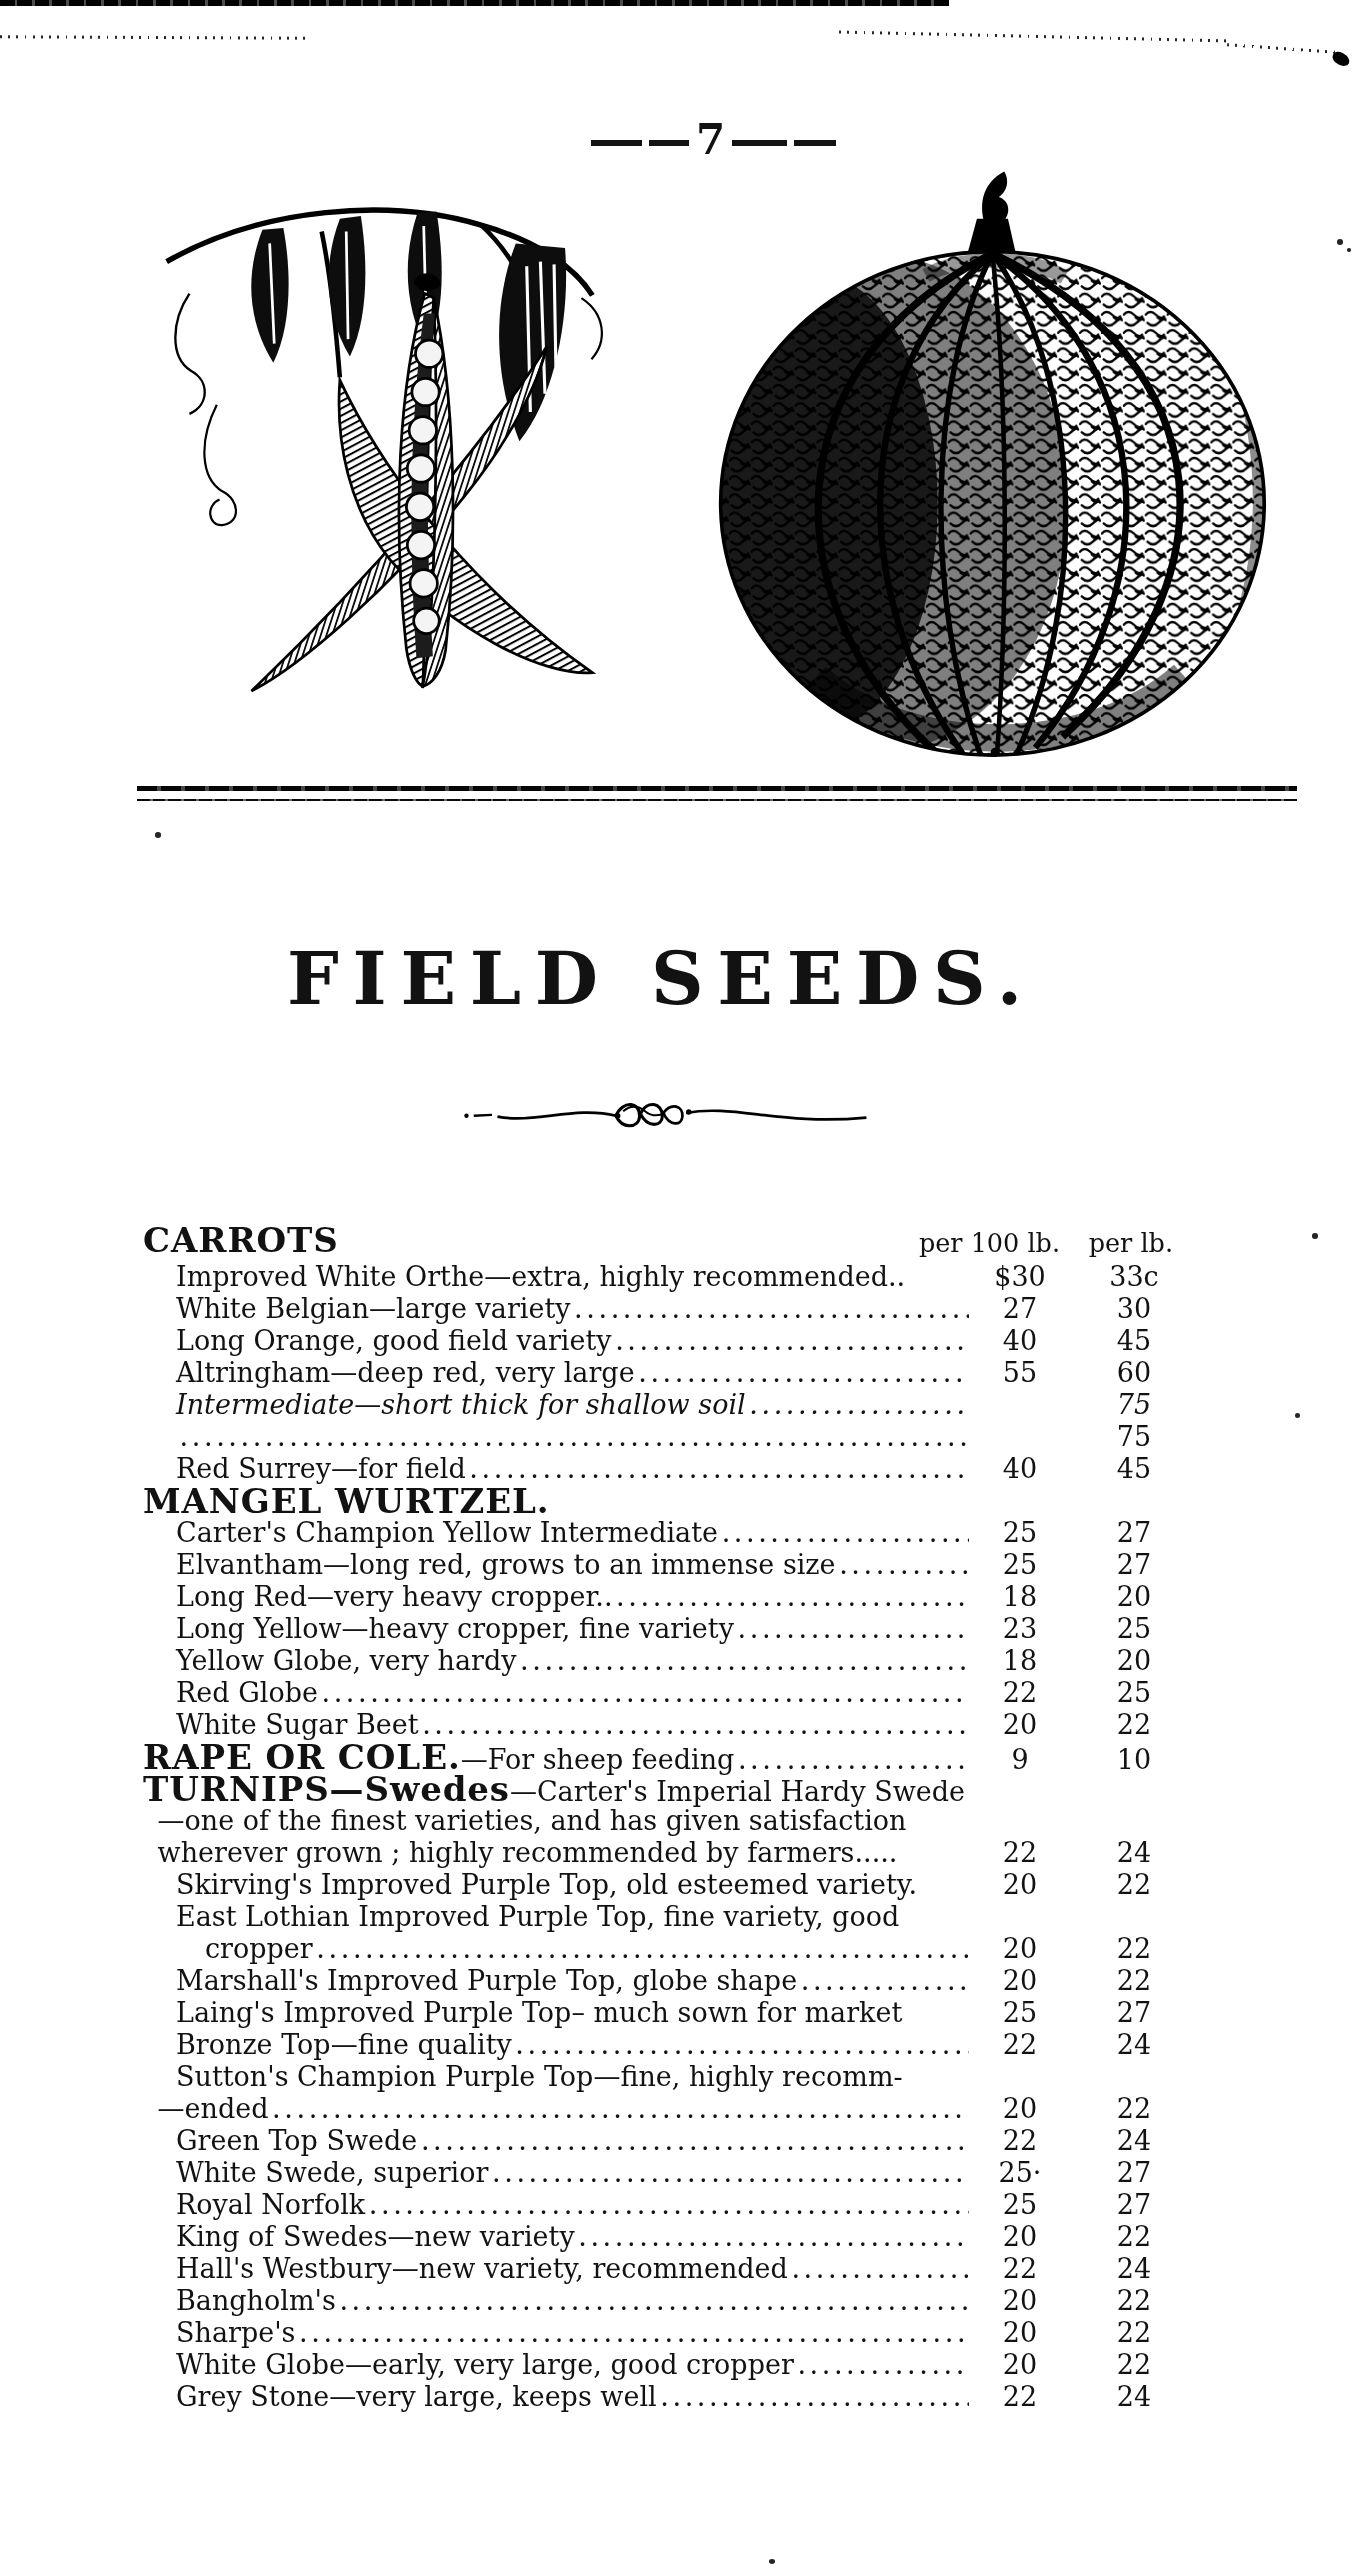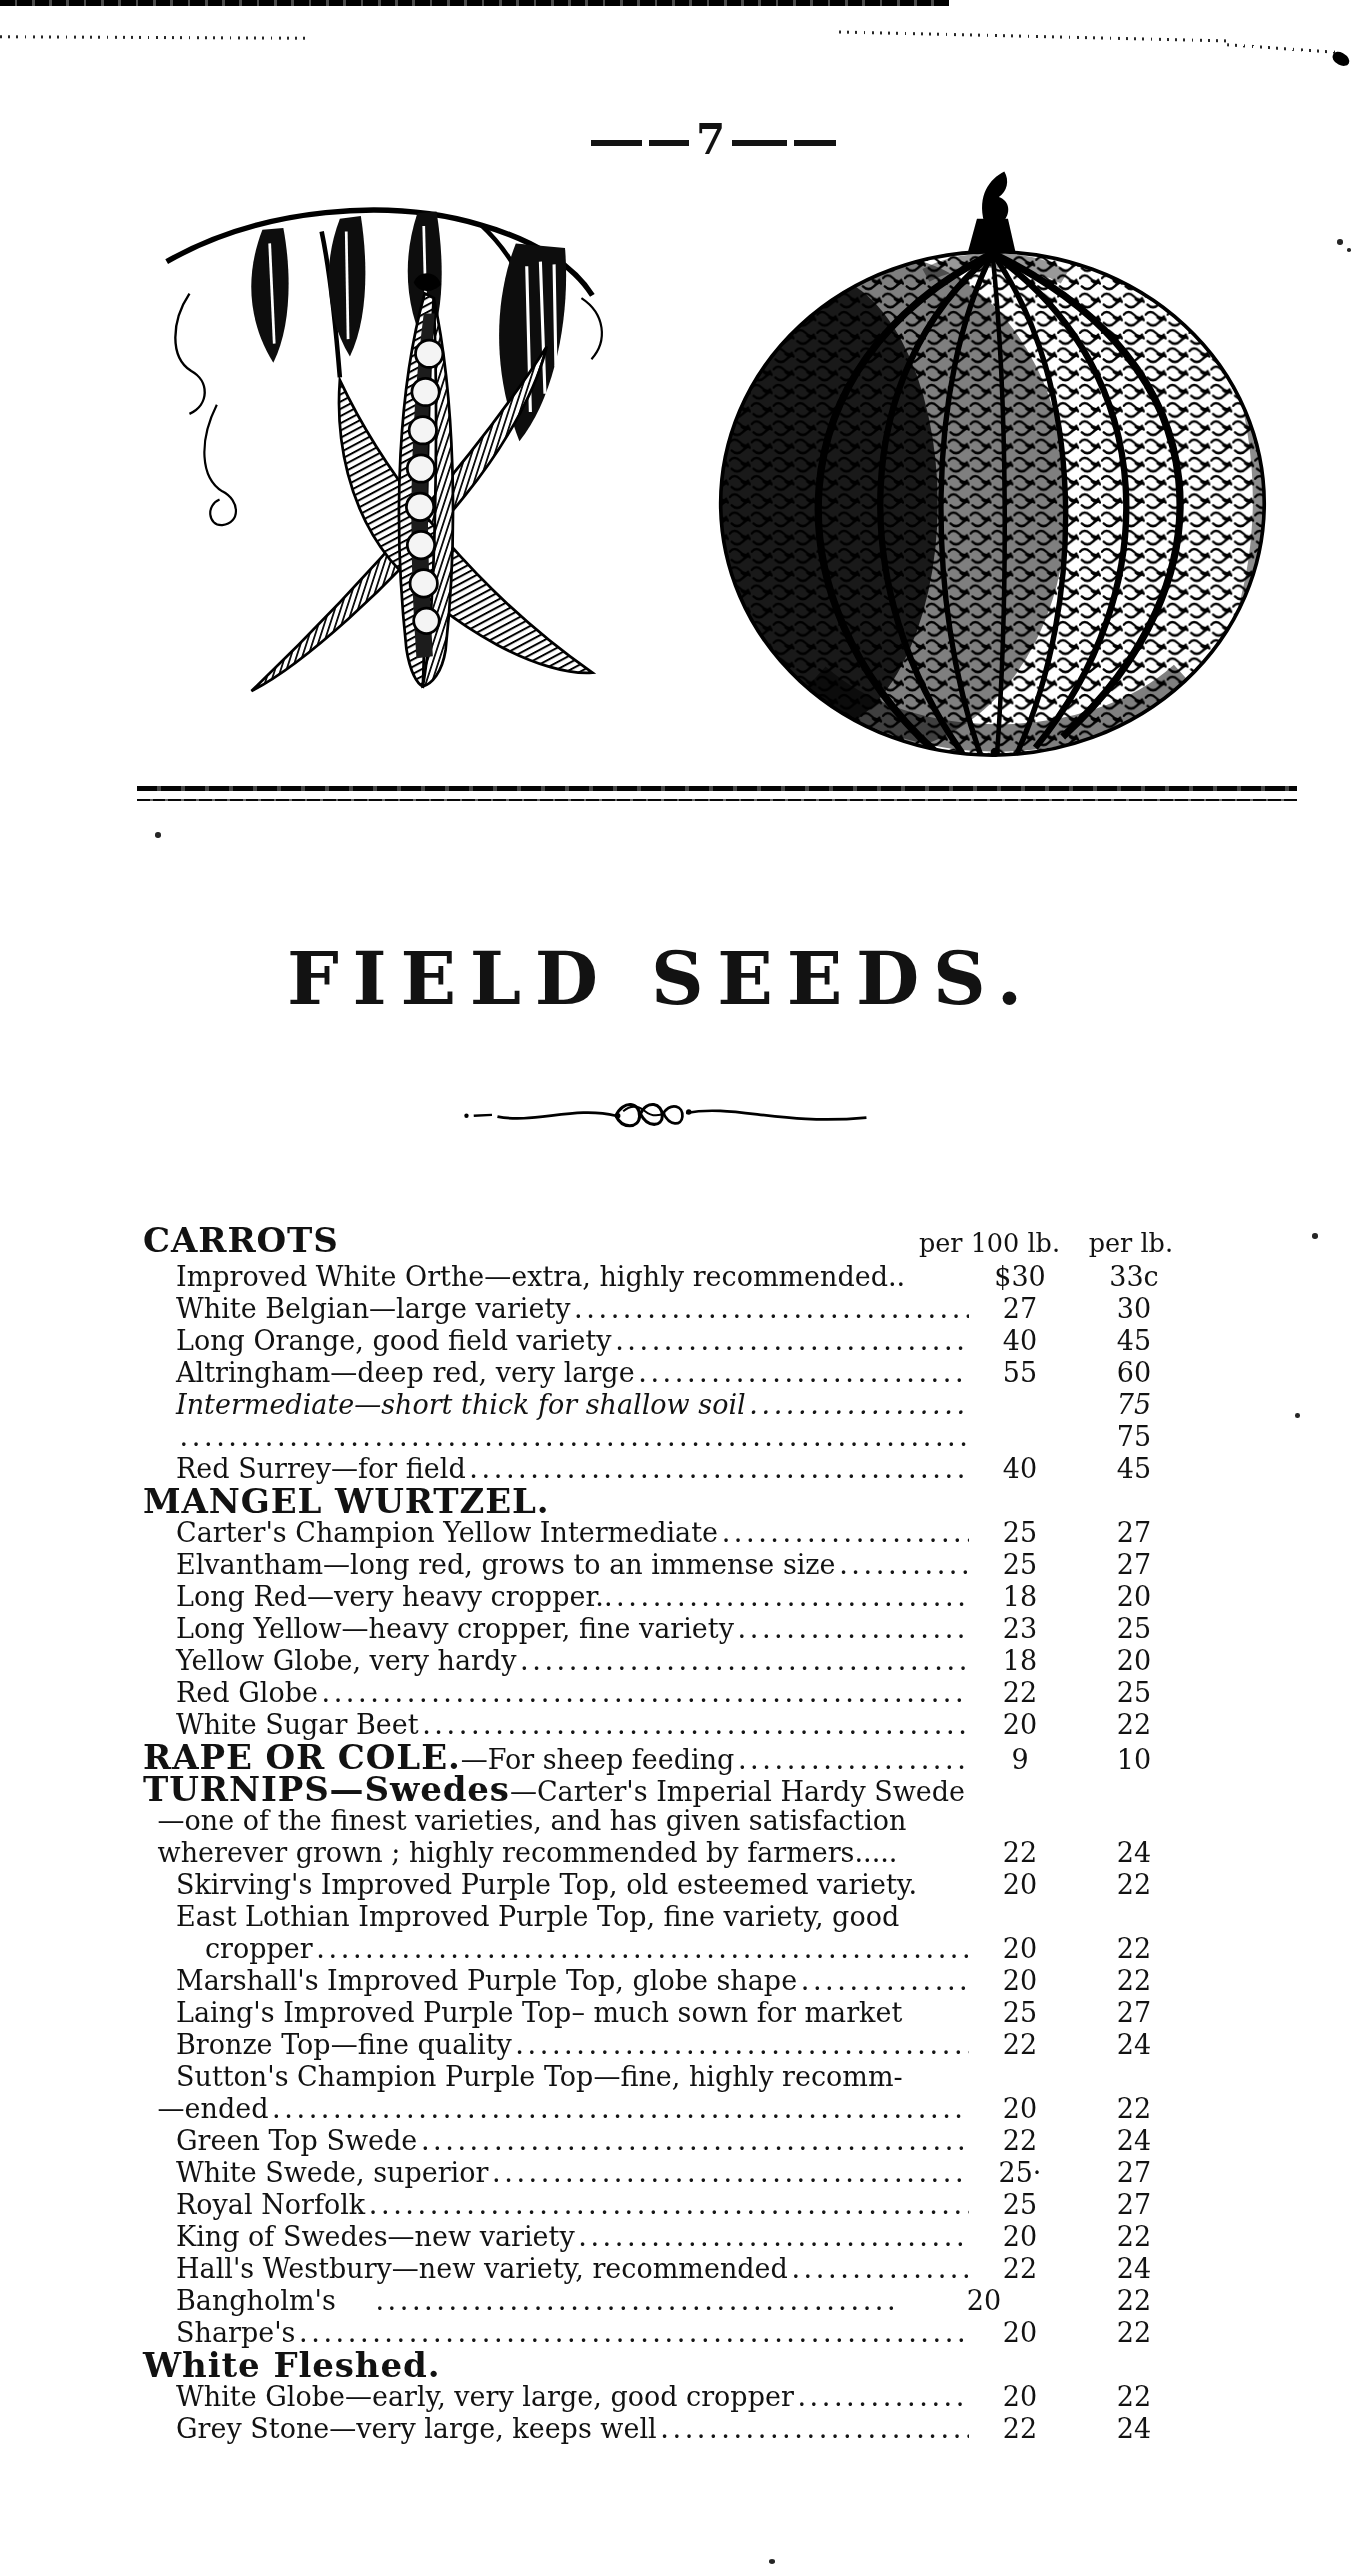--- a/index.html
+++ b/index.html
@@ -354,35 +354,32 @@
         <span class="lead">..............................................................................................................</span>
         <span class="c1">20</span>
         <span class="c2">22</span>
       </div>
       <div class="row item" style="padding-left: 33px;">
         <span class="t">Hall's Westbury—new variety, recommended</span>
         <span class="lead">..............................................................................................................</span>
         <span class="c1">22</span>
         <span class="c2">24</span>
       </div>
-      <div class="row item" style="padding-left: 33px; gap: 36px;">
+      <div class="row item" style="padding-left: 33px;">
         <span class="t">Bangholm's</span>
         <span class="lead">..............................................................................................................</span>
         <span class="c1">20</span>
         <span class="c2">22</span>
       </div>
       <div class="row item" style="padding-left: 33px;">
         <span class="t">Sharpe's</span>
         <span class="lead">..............................................................................................................</span>
         <span class="c1">20</span>
         <span class="c2">22</span>
       </div>
-      <div class="row section" style="padding-left: 0px;">
-        <span class="b">White Fleshed.</span>
-      </div>
       <div class="row item" style="padding-left: 33px;">
         <span class="t">White Globe—early, very large, good cropper</span>
         <span class="lead">..............................................................................................................</span>
         <span class="c1">20</span>
         <span class="c2">22</span>
       </div>
       <div class="row item" style="padding-left: 33px;">
         <span class="t">Grey Stone—very large, keeps well</span>
         <span class="lead">..............................................................................................................</span>
         <span class="c1">22</span>

